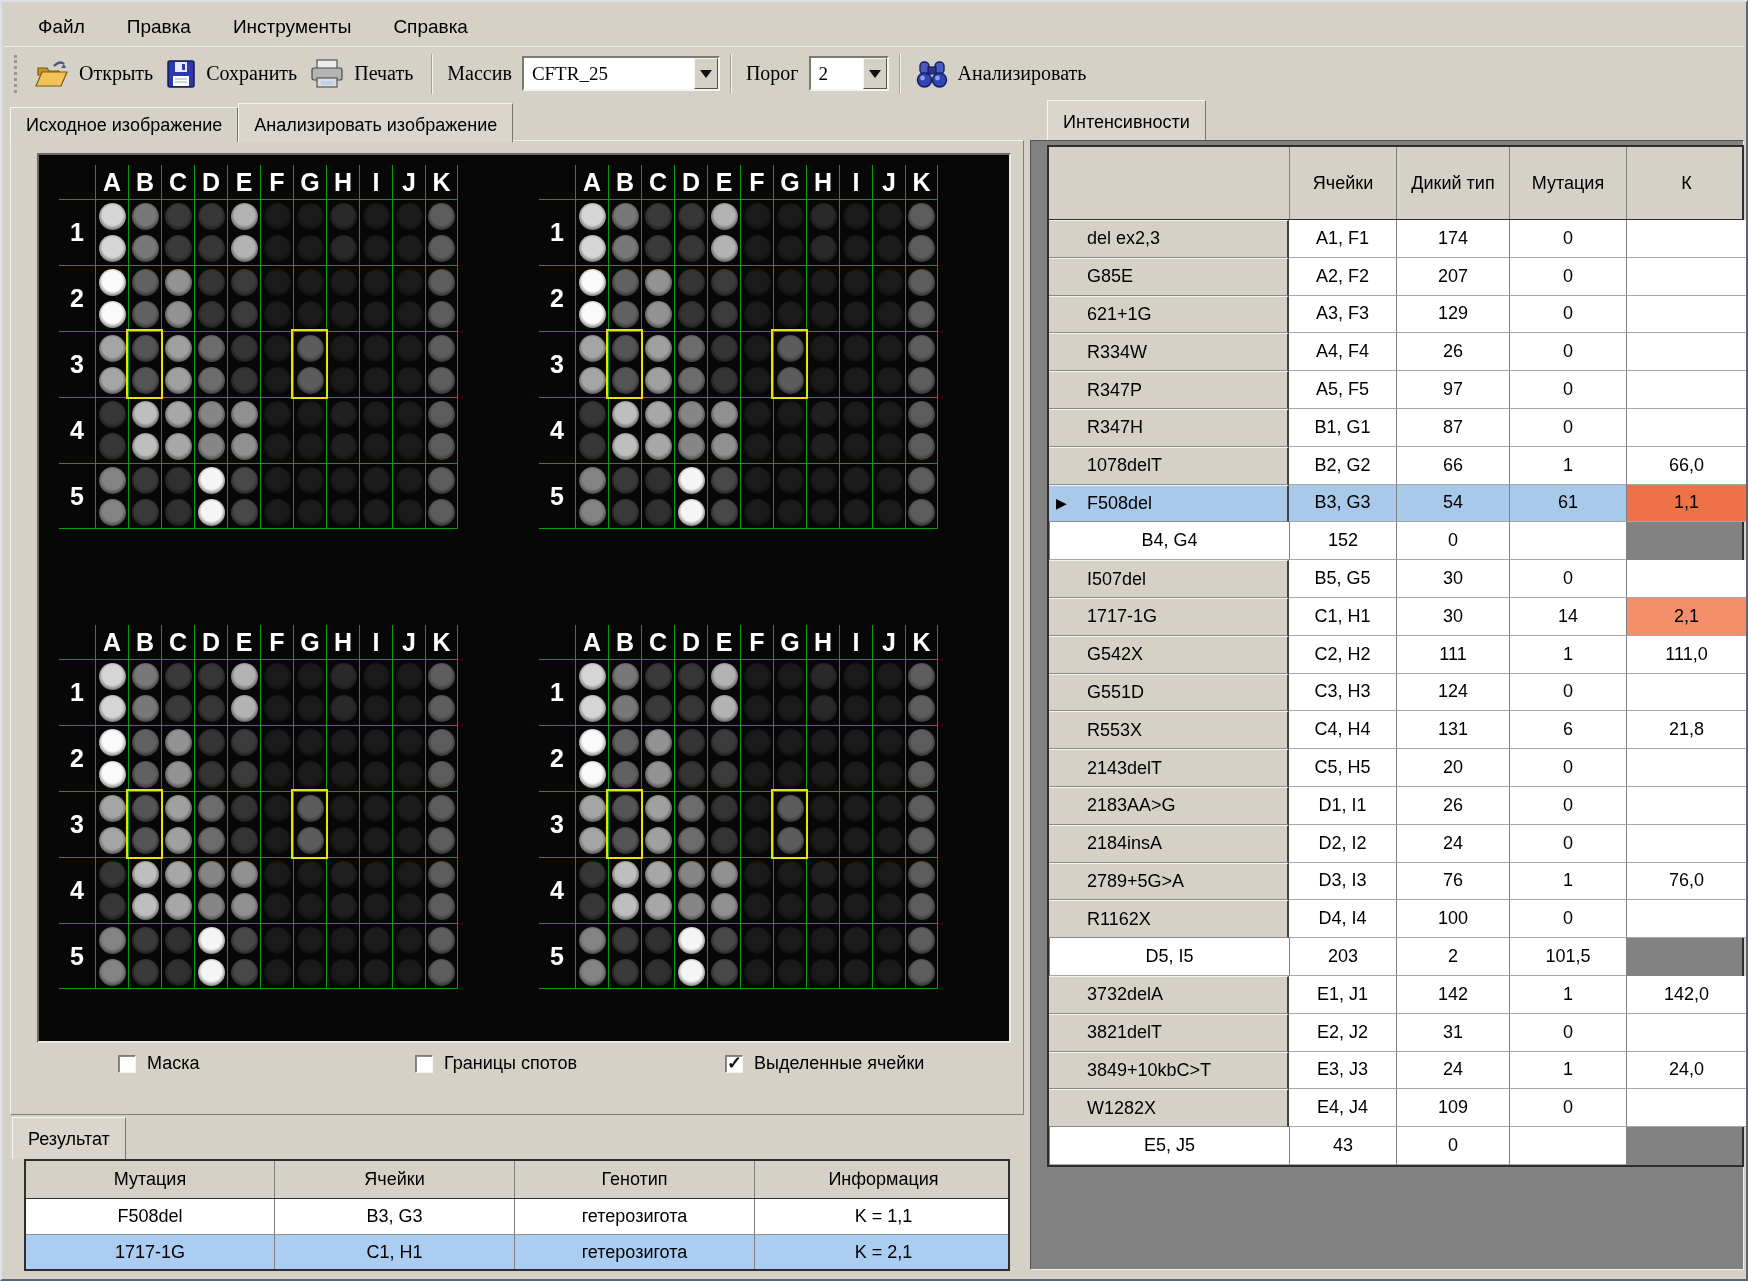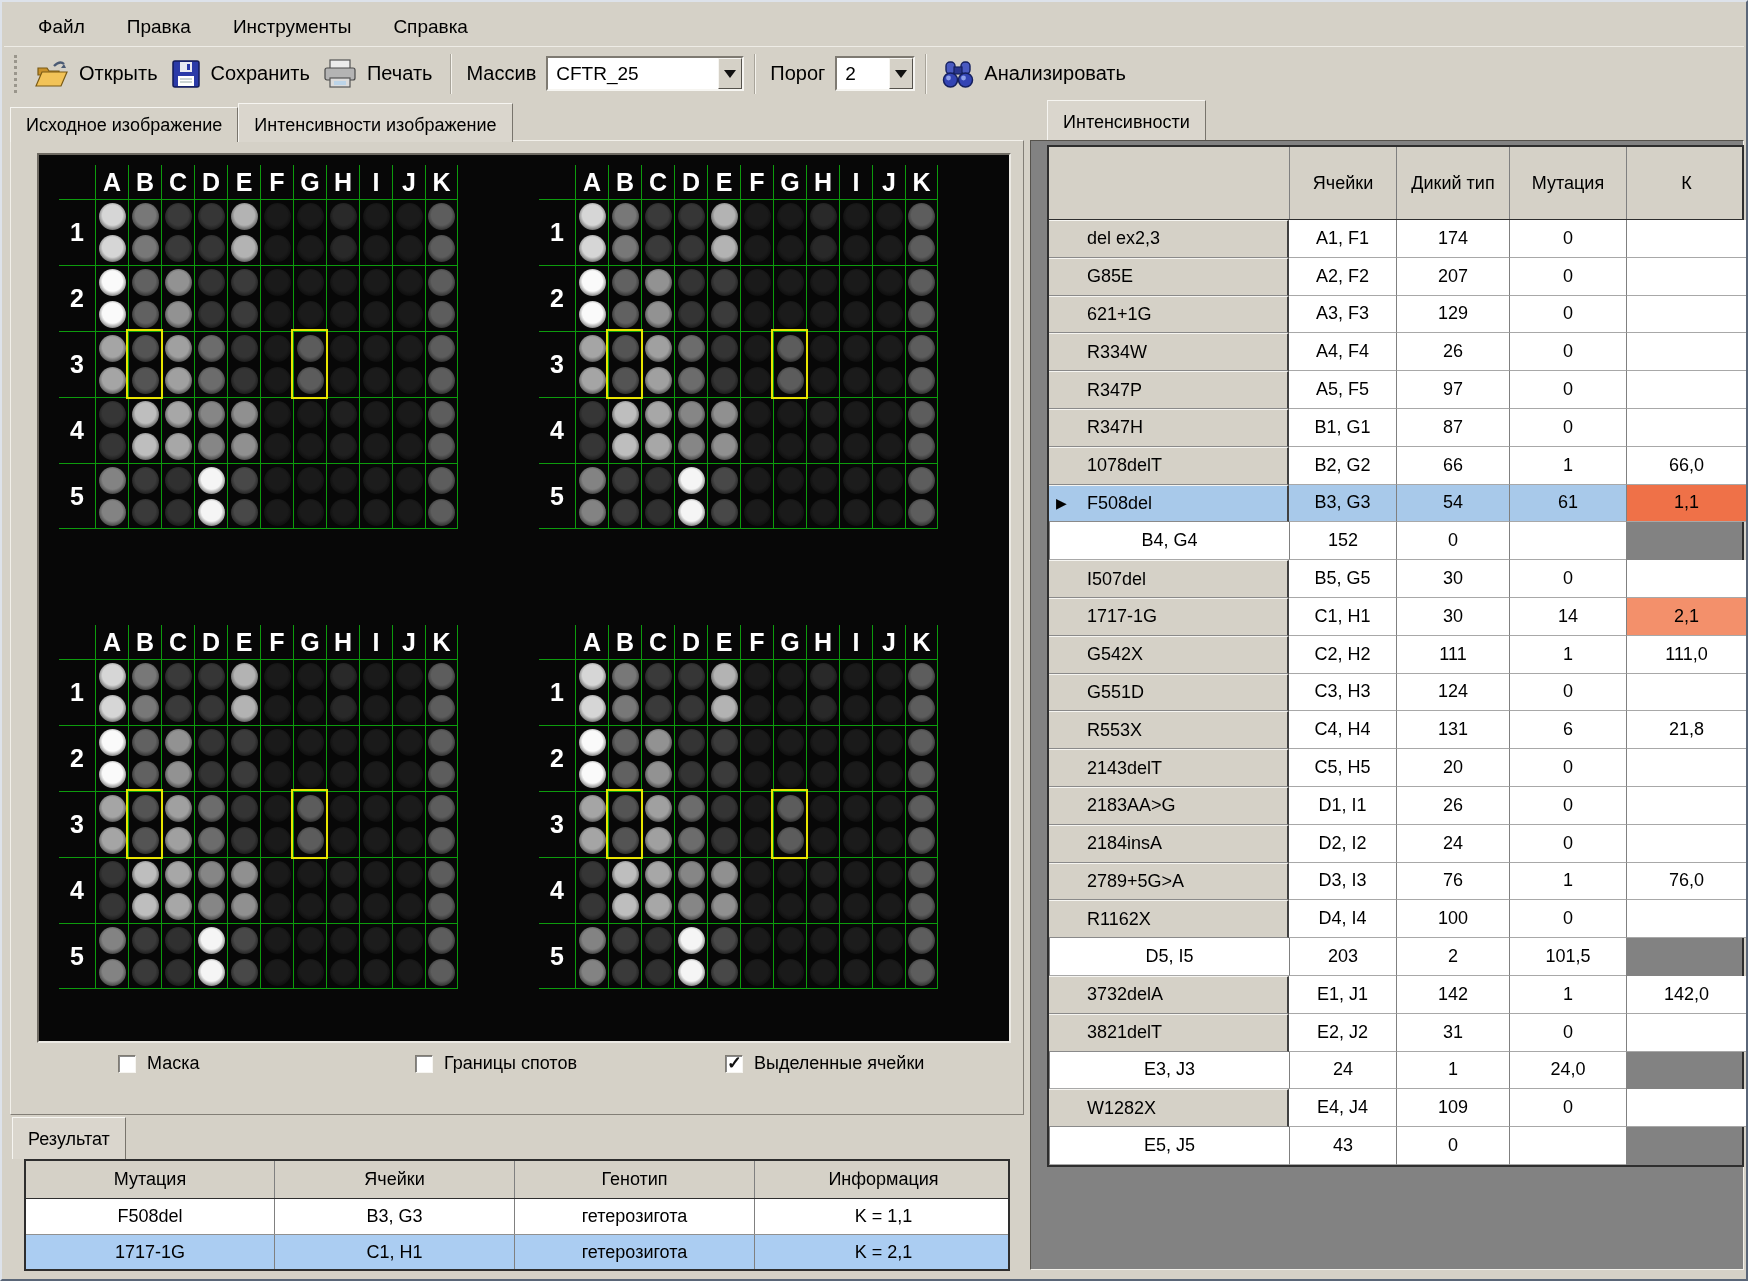--- a/index.html
+++ b/index.html
@@ -12,21 +12,21 @@
     outline:1px solid #6d7b94;
     overflow:hidden;
   }
   
   #menubar { position:absolute; left:2px; top:6px; right:2px; height:38px;
     display:flex; align-items:center; padding-left:34px; font-size:19px; }
   .menu-item { margin-right:42px; cursor:default; }
   
   #toolbar { position:absolute; left:2px; top:44px; right:2px; height:54px;
     display:flex; align-items:center; padding-left:8px; font-size:20px;
-    border-top:1px solid #eeece6; }
+    border-top:1px solid #eeece6;font-family:Liberation Serif, serif; }
   .grip { width:6px; height:38px; border-left:3px dotted #9a968c; margin:0 10px 0 2px; }
   .tbtn { display:flex; align-items:center; gap:9px; padding:2px 8px 2px 4px; cursor:default; }
   .tsep { width:0; height:40px; border-left:1px solid #a8a49a; border-right:1px solid #f4f2ec; margin:0 10px; }
   .tlabel { margin:0 10px 0 4px; }
   .combo { display:flex; height:35px; background:#fff;
     border:2px solid; border-color:#7e7a72 #f6f5f1 #f6f5f1 #7e7a72; }
   .combo .cval { flex:1; display:flex; align-items:center; padding:0 8px; font-size:19px; background:#fff; }
   .combo .cbtn { width:24px; background:#d5d1c7; display:flex; align-items:center; justify-content:center;
     border:1px solid; border-color:#f6f5f1 #55524c #55524c #f6f5f1; }
   .combo .arrow { width:0; height:0; border-left:6px solid transparent; border-right:6px solid transparent; border-top:8px solid #111; }
@@ -179,21 +179,21 @@
         <circle cx="24.5" cy="22" r="7" fill="#3344b4" stroke="#15205e" stroke-width="1.5"></circle>
         <circle cx="7.5" cy="20" r="2.4" fill="#8ea0e8"></circle>
         <circle cx="22.5" cy="20" r="2.4" fill="#8ea0e8"></circle>
       </svg>
       <span>Анализировать</span>
     </div>
   </div>
 
   <div id="tabstrip-left">
     <div class="tab">Исходное изображение</div>
-    <div class="tab active">Интенсивности изображение</div>
+    <div class="tab active">Анализировать изображение</div>
   </div>
 
   <div id="left-panel">
     <div id="black-area">
         <div class="gblock g-tl">
           <div class="gcorner"></div>
           <div class="gletter">A</div>
           <div class="gletter">B</div>
           <div class="gletter">C</div>
           <div class="gletter">D</div>
@@ -1387,20 +1387,23 @@
           <div class="irow">
             <div class="iname">
               <span>3821delT</span>
             </div>
             <div class="ival">E2, J2</div>
             <div class="ival">31</div>
             <div class="ival">0</div>
             <div class="ival"></div>
           </div>
           <div class="irow">
+            <div class="iname">
+              <span>3849+10kbC&gt;T</span>
+            </div>
             <div class="ival">E3, J3</div>
             <div class="ival">24</div>
             <div class="ival">1</div>
             <div class="ival">24,0</div>
           </div>
           <div class="irow">
             <div class="iname">
               <span>W1282X</span>
             </div>
             <div class="ival">E4, J4</div>

